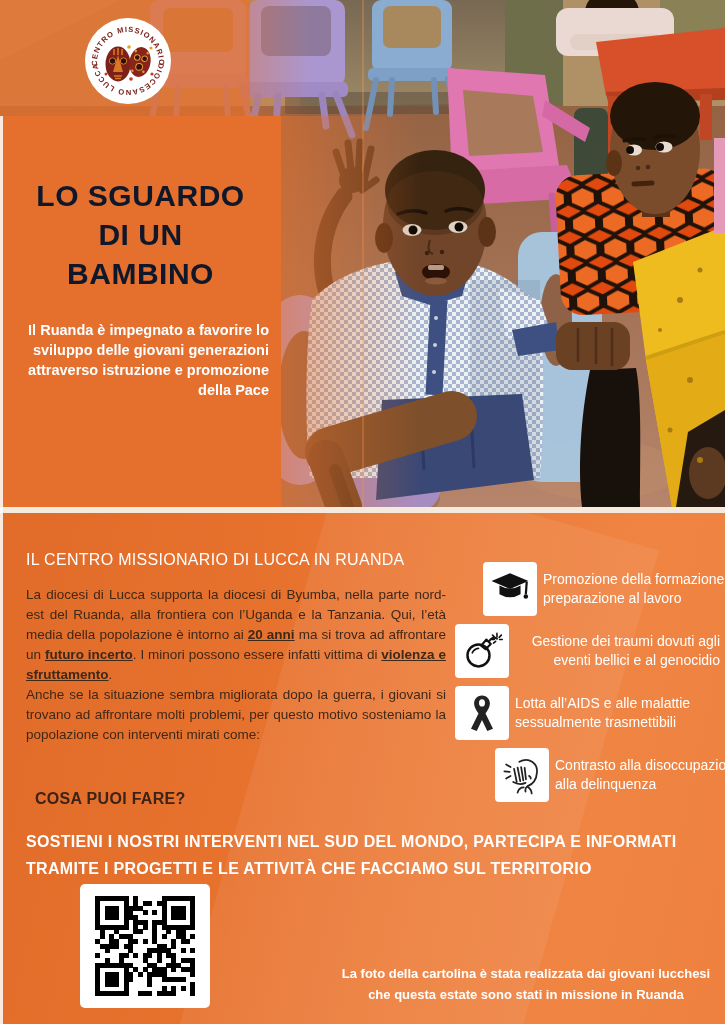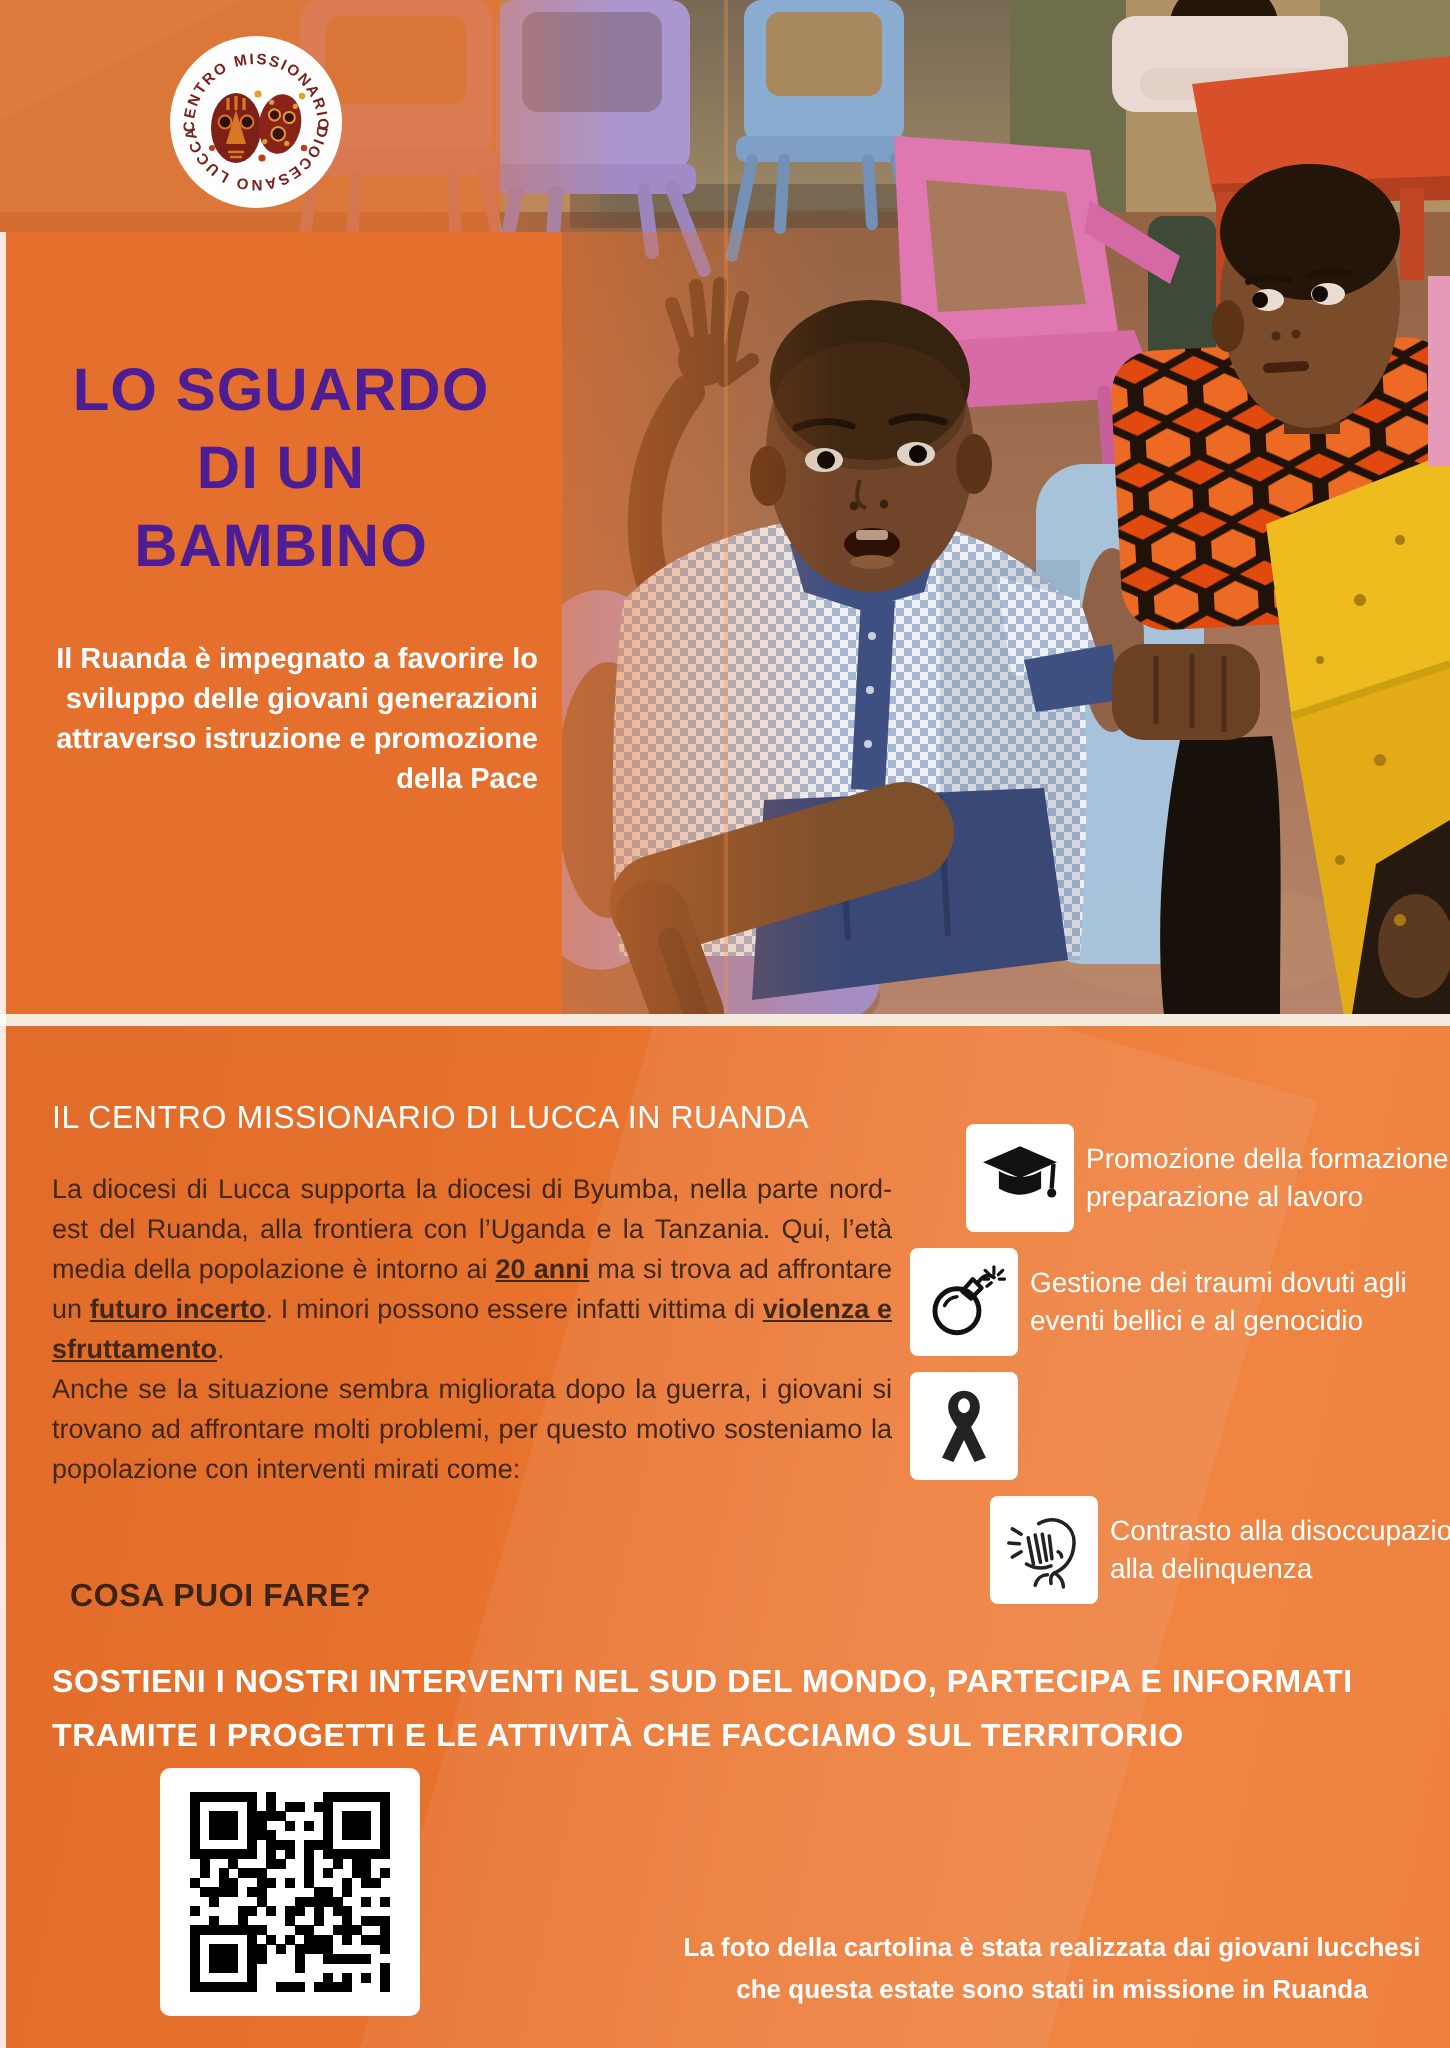--- a/index.html
+++ b/index.html
@@ -26,21 +26,21 @@
     position:absolute;left:281px;top:116px;width:140px;height:391px;
     background:linear-gradient(90deg, rgba(229,112,45,.58) 0%, rgba(229,112,45,.30) 45%, rgba(231,116,48,0) 100%);
   }
   .hero-topstrip-fade{
     position:absolute;left:250px;top:0;width:60px;height:117px;
     background:linear-gradient(90deg, rgba(230,112,45,.35), rgba(230,112,45,0));
   }
   .logo{position:absolute;left:84px;top:17px;width:88px;height:88px;}
   .hero-title{
     position:absolute;left:0;top:176px;width:281px;
-    color:#4c1d95;font-weight:bold;font-size:30px;line-height:39px;
+    color:#0f172a;font-weight:bold;font-size:30px;line-height:39px;
     letter-spacing:.5px;text-align:center;
   }
   .hero-subtitle{
     position:absolute;left:12px;top:320px;width:257px;
     color:#fff;font-weight:bold;font-size:14.5px;line-height:20px;text-align:right;
   }
 
   
   .separator{position:absolute;left:0;top:507px;width:725px;height:6px;background:#f4eade;}
 
@@ -338,40 +338,41 @@
         <svg viewBox="0 0 50 50">
           <polygon points="25,7 46,16 25,25 4,16" fill="#111"></polygon>
           <path d="M13 21 L13 31 Q25 38 37 31 L37 21 Q25 28 13 21 Z" fill="#111"></path>
           <path d="M44 17 L43 31" stroke="#111" stroke-width="2.5" fill="none"></path>
           <circle cx="43" cy="33.5" r="2.6" fill="#111"></circle>
         </svg>
       </div>
       <div class="icon-label">Promozione della formazione e preparazione al lavoro</div>
     </div>
 
-    <div class="icon-row" style="top:110px;">
+    <div class="icon-row" style="top:110px;text-align:right;">
       <div class="icon-card">
         <svg viewBox="0 0 50 50">
           <circle cx="21" cy="30" r="12.5" fill="none" stroke="#111" stroke-width="2.8"></circle>
           <path d="M14 27 A 8.5 8.5 0 0 1 21 22" stroke="#111" stroke-width="2" fill="none" stroke-linecap="round"></path>
           <path d="M24 19 L30 12 L35 17 L29 23 Z" fill="none" stroke="#111" stroke-width="2.4" stroke-linejoin="round"></path>
           <path d="M33 14 Q37 8 42 11" stroke="#111" stroke-width="2.2" fill="none" stroke-linecap="round"></path>
           <path d="M42 5 L42 9 M37 7 L39.5 9.5 M47 7 L44.5 9.5 M36 12 L39 12 M48 12 L45 12 M38 16 L40.5 14" stroke="#111" stroke-width="1.8" stroke-linecap="round"></path>
         </svg>
       </div>
       <div class="icon-label">Gestione dei traumi dovuti agli eventi bellici e al genocidio</div>
     </div>
 
     <div class="icon-row" style="top:172px;">
       <div class="icon-card">
         <svg viewBox="0 0 50 50">
           <path d="M25 5 C19 5 16 10 16 14 C16 18 18 21.5 21 25.5 L12.5 43 L19 45.5 L25 33 L31 45.5 L37.5 43 L29 25.5 C32 21.5 34 18 34 14 C34 10 31 5 25 5 Z" fill="#232323"></path>
           <ellipse cx="25" cy="13.5" rx="3.4" ry="4.2" fill="#fff"></ellipse>
         </svg>
       </div>
+      <div class="icon-label">Lotta all’AIDS e alle malattie sessualmente trasmettibili</div>
     </div>
 
     <div class="icon-row" style="top:234px;margin-left:40px;">
       <div class="icon-card">
         <svg viewBox="0 0 50 50">
           <g fill="none" stroke="#222" stroke-width="2" stroke-linecap="round">
             <path d="M22 10 C33 4 43 12 42 22 C41.5 31 36 36 31 38 C29 39 28.5 41 29 44"></path>
             <path d="M31 38 C34 40 36 43 36 46"></path>
             <path d="M20 45 C21 41 24 39 27 39"></path>
             <path d="M16 18 L19 33"></path>

